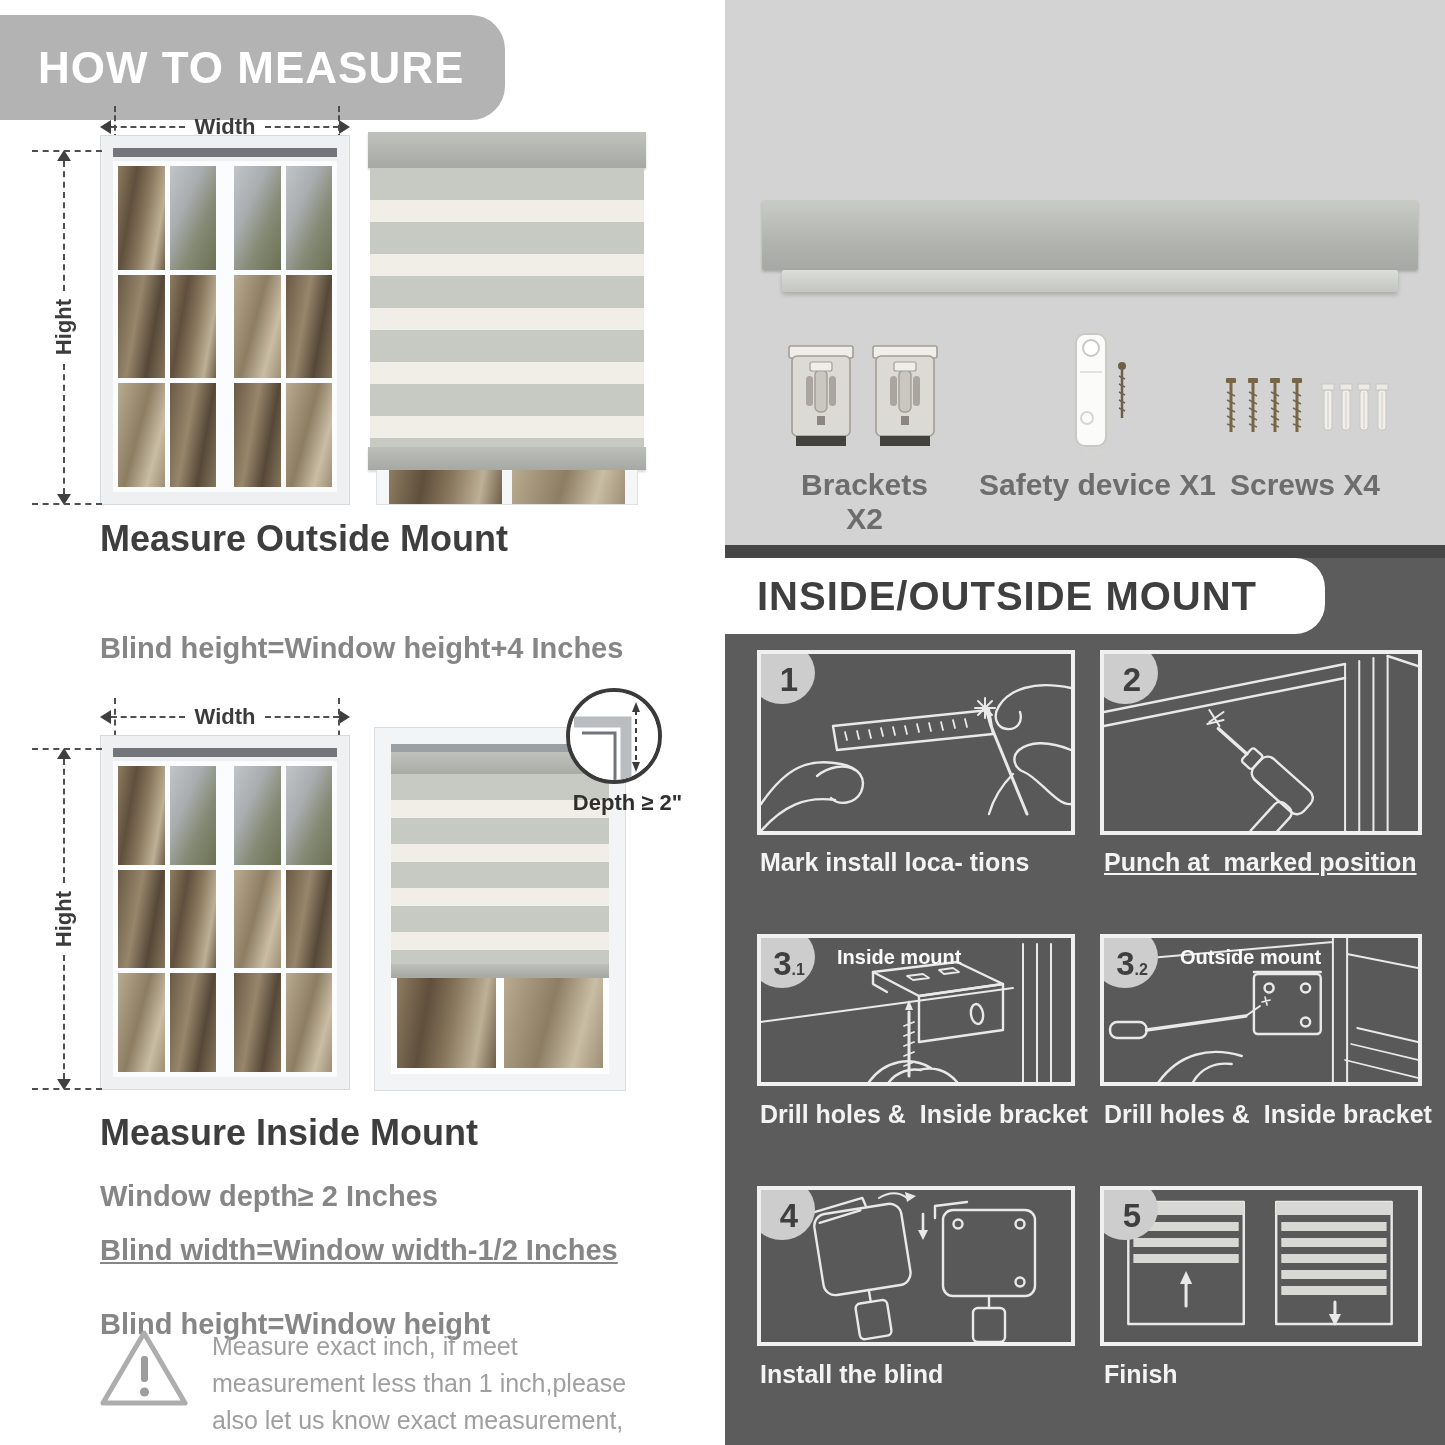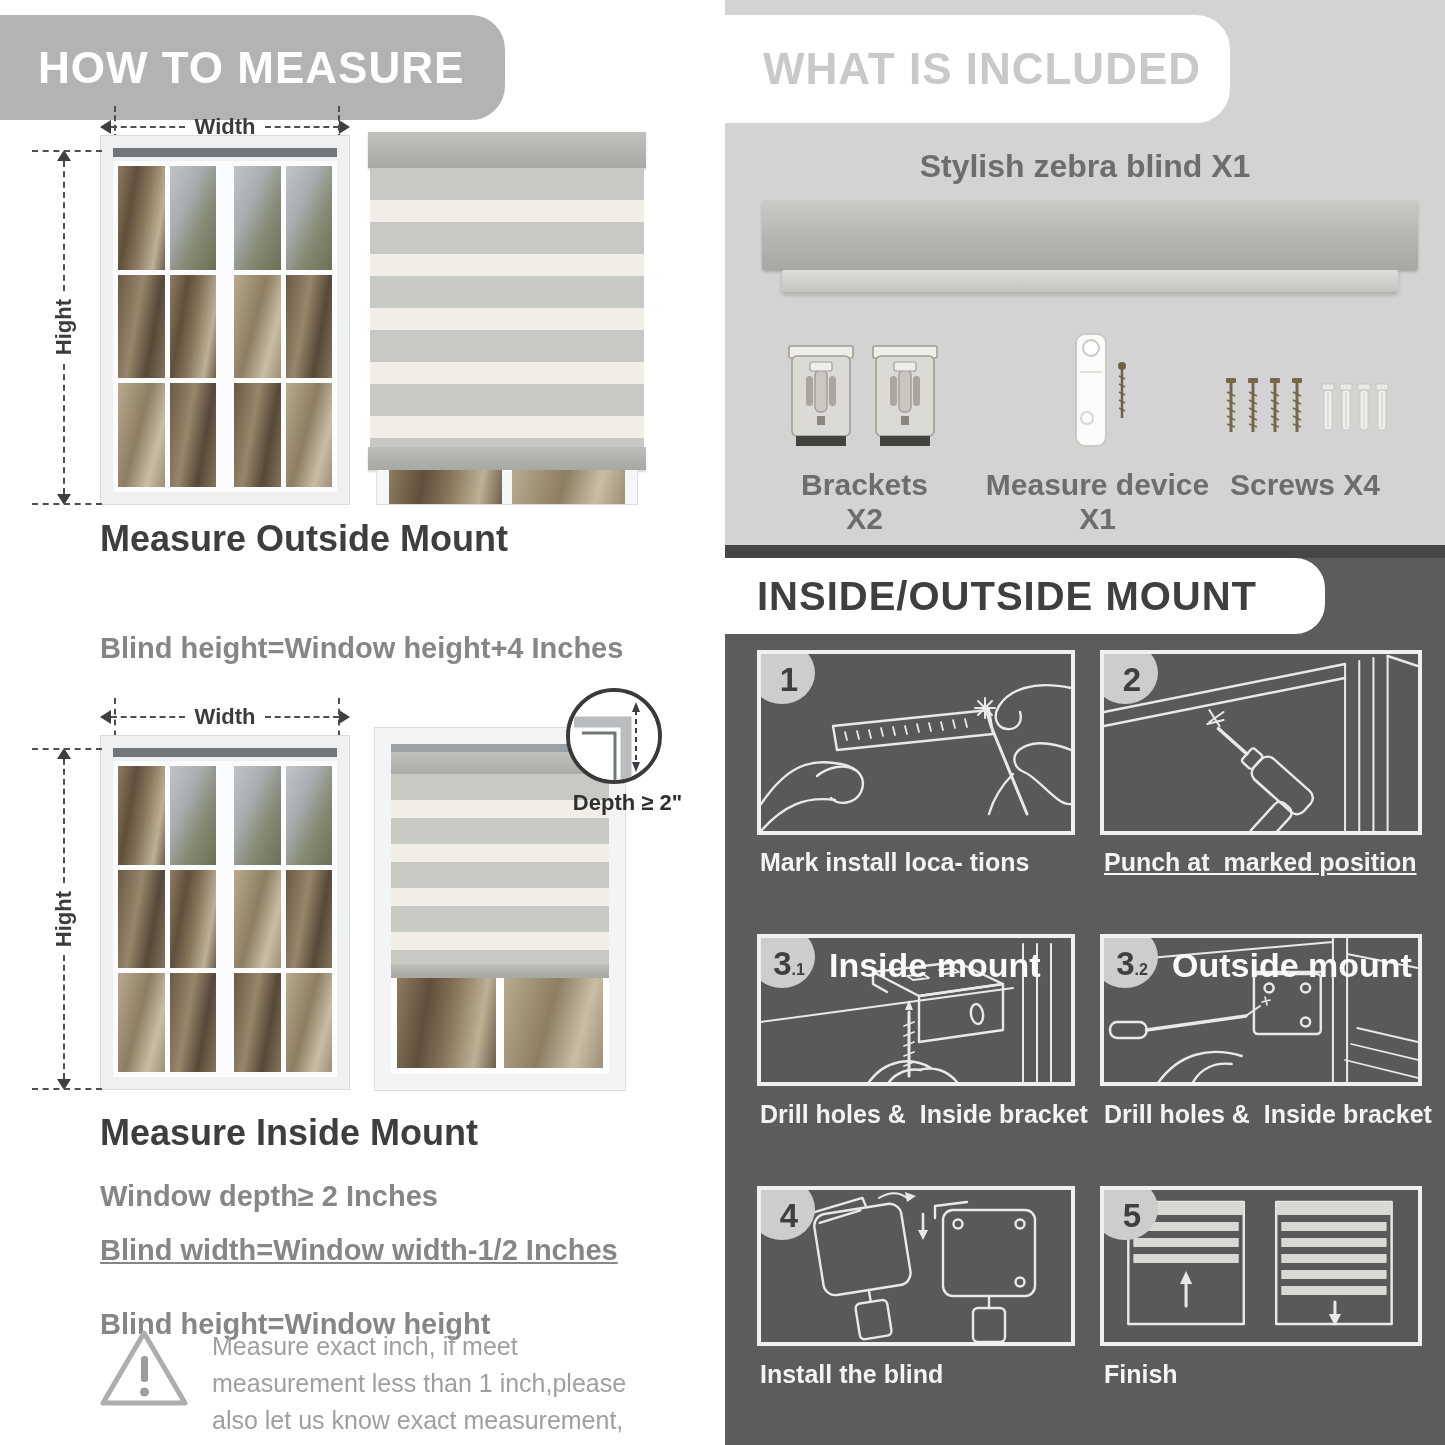--- a/index.html
+++ b/index.html
@@ -27,21 +27,21 @@
   .headrail-sub{left:782px;top:270px;width:616px;height:22px;background:linear-gradient(180deg,#dcded9,#c3c5c0);
             box-shadow:0 3px 4px rgba(0,0,0,.18);border-radius:2px;}
   .comp-label{position:absolute;top:468px;text-align:center;font-size:30px;font-weight:bold;color:#6d6d6d;}
 
   
   .panel{position:absolute;border:4px solid #f0f0f0;background:#595959;overflow:hidden;box-sizing:border-box;}
   .badge{position:absolute;top:-12px;left:-12px;width:66px;height:62px;border-radius:50%;background:#cdcdcd;
          display:flex;align-items:center;justify-content:center;padding:12px 0 0 14px;box-sizing:border-box;}
   .bn{font-size:33px;font-weight:bold;color:#3f3f3f;line-height:1;}
   .bs{font-size:16px;font-weight:bold;color:#3f3f3f;margin-top:14px;}
-  .ptitle{position:absolute;top:8px;left:68px;color:#fafafa;font-size:34px;font-weight:bold;}
+  .ptitle{position:absolute;top:8px;left:76px;color:#fafafa;font-size:20px;font-weight:bold;}
   .caption{position:absolute;color:#f3f3f3;font-size:25px;font-weight:bold;white-space:pre;}
   .draw{position:absolute;left:0;top:0;width:100%;height:100%;}
   .ln{fill:none;stroke:#e9e9e9;stroke-width:2.4;stroke-linecap:round;stroke-linejoin:round;}
 
   
   .measure-w{position:absolute;display:flex;align-items:center;height:22px;font-size:22px;font-weight:bold;color:#3c3c3c;}
   .measure-w .dash{flex:1;border-top:2px dashed #4f4f4f;height:0;}
   .measure-w .lbl{margin:0 10px;}
   .ah{width:0;height:0;border:7px solid transparent;}
   .ah.l{border-right:11px solid #3f3f3f;border-left:0;}
@@ -229,25 +229,21 @@
     <path d="M46,7 L87,77 L5,77 Z" fill="none" stroke="#adadad" stroke-width="5" stroke-linejoin="round"></path>
     <rect x="43" y="30" width="7" height="26" rx="3" fill="#9d9d9d"></rect>
     <circle cx="46.5" cy="66" r="4.5" fill="#9d9d9d"></circle>
   </svg>
   <div class="warn-text" style="left:212px;top:1328px;">Measure exact inch, if meet measurement less than 1 inch,please also let us know exact measurement, please do not leave it</div>
 
   <div class="abs rpanel-light"></div>
   <div class="abs darkbar"></div>
   <div class="abs rpanel-dark"></div>
 
-  <div class="hdr hdr-incl">
-    <span>WHAT IS INCLUDED</span>
-  </div>
-
-  <div class="abs product-title">Stylish zebra blind X1</div>
+
   <div class="abs headrail"></div>
   <div class="abs headrail-sub"></div>
 
   <svg class="abs" style="left:788px;top:342px;" width="150" height="118" viewBox="0 0 150 118">
     <g>
       <rect x="1" y="4" width="64" height="12" rx="2" fill="#efeeea" stroke="#a29e97" stroke-width="1.6"></rect>
       <rect x="4" y="14" width="58" height="80" rx="5" fill="#dcdad4" stroke="#a29e97" stroke-width="1.6"></rect>
       <rect x="18" y="34" width="7" height="30" rx="3.5" fill="#aaa69f"></rect>
       <rect x="41" y="34" width="7" height="30" rx="3.5" fill="#aaa69f"></rect>
       <rect x="27" y="28" width="12" height="42" rx="5" fill="#cac7c0" stroke="#a29e97" stroke-width="1.4"></rect>
@@ -315,21 +311,21 @@
         <path d="M6,14 L6,50" stroke="#d8d6d1" stroke-width="1.4"></path>
       </g>
     <g transform="translate(154,0)">
         <rect y="6" width="12" height="6" fill="#eceae6" stroke="#c8c6c1"></rect>
         <rect x="2" y="12" width="8" height="40" rx="3" fill="#f1efeb" stroke="#c8c6c1"></rect>
         <path d="M6,14 L6,50" stroke="#d8d6d1" stroke-width="1.4"></path>
       </g>
   </svg>
 
   <div class="comp-label" style="left:782px;width:165px;">Brackets X2</div>
-  <div class="comp-label" style="left:975px;width:245px;">Measure device X1</div>
+  <div class="comp-label" style="left:975px;width:245px;">Safety device X1</div>
   <div class="comp-label" style="left:1210px;width:190px;">Screws X4</div>
 
   <div class="hdr hdr-mount">
     <span>INSIDE/OUTSIDE MOUNT</span>
   </div>
 
   <div class="panel" style="left:757px;top:650px;width:318px;height:185px;">
     <svg class="draw" viewBox="0 0 310 177" preserveAspectRatio="none">
       <path class="ln" d="M0,150 C26,112 48,104 80,110 C98,114 106,124 100,138 C94,150 78,152 70,144"></path>
       <path class="ln" d="M0,177 C22,152 44,142 74,146"></path>

